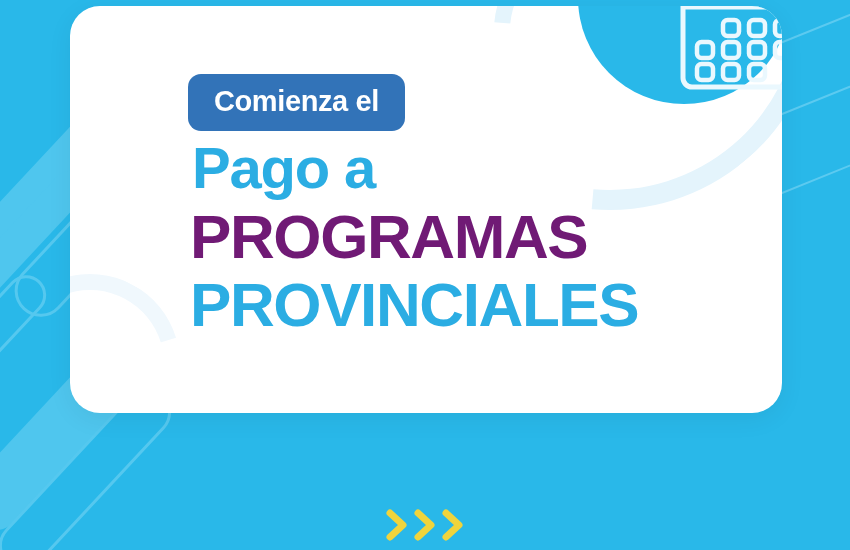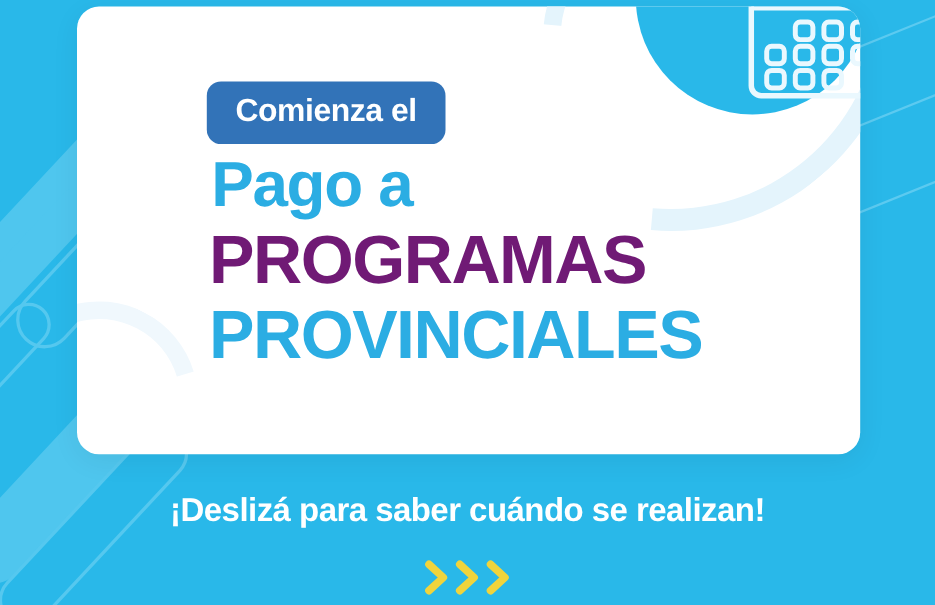--- a/index.html
+++ b/index.html
@@ -53,21 +53,21 @@
   .d1 { right:-40px; top:130px; width:300px; transform:rotate(-22deg); }
   .d2 { right:-40px; top:215px; width:330px; transform:rotate(-22deg); }
   .d3 { right:-60px; top:30px;  width:200px; transform:rotate(-22deg); }
 
   
   #card {
     position:absolute;
     left:70px; top:6px;
     width:712px; height:407px;
     background:#FFFFFF;
-    border-radius:20px;
+    border-radius:30px;
     overflow:hidden;
     box-shadow:0 6px 26px rgba(0,0,0,0.06);
   }
   .card-arc {
     position:absolute;
     border-radius:999px;
     border:16px solid #E4F4FC;
     border-bottom-color:transparent;
     border-left-color:transparent;
     border-right-color:transparent;
@@ -217,21 +217,20 @@
 
     <div id="badge">Comienza el</div>
 
     <div id="line-regular">Pago a</div>
 
     <div id="line-bold-1">PROGRAMAS</div>
 
     <div id="line-bold-2">PROVINCIALES</div>
   </div>
 
-  <div id="footer-text">¡Deslizá para saber cuándo se realizan!</div>
 
   <div id="chevrons">
     <span>
       <svg width="27" height="40" viewBox="0 0 27 40">
         <polyline points="6,8 19,20 6,32" fill="none" stroke="#F0D43C" stroke-width="7" stroke-linecap="round" stroke-linejoin="round"></polyline>
       </svg>
     </span>
     <span>
       <svg width="27" height="40" viewBox="0 0 27 40">
         <polyline points="6,8 19,20 6,32" fill="none" stroke="#F0D43C" stroke-width="7" stroke-linecap="round" stroke-linejoin="round"></polyline>

